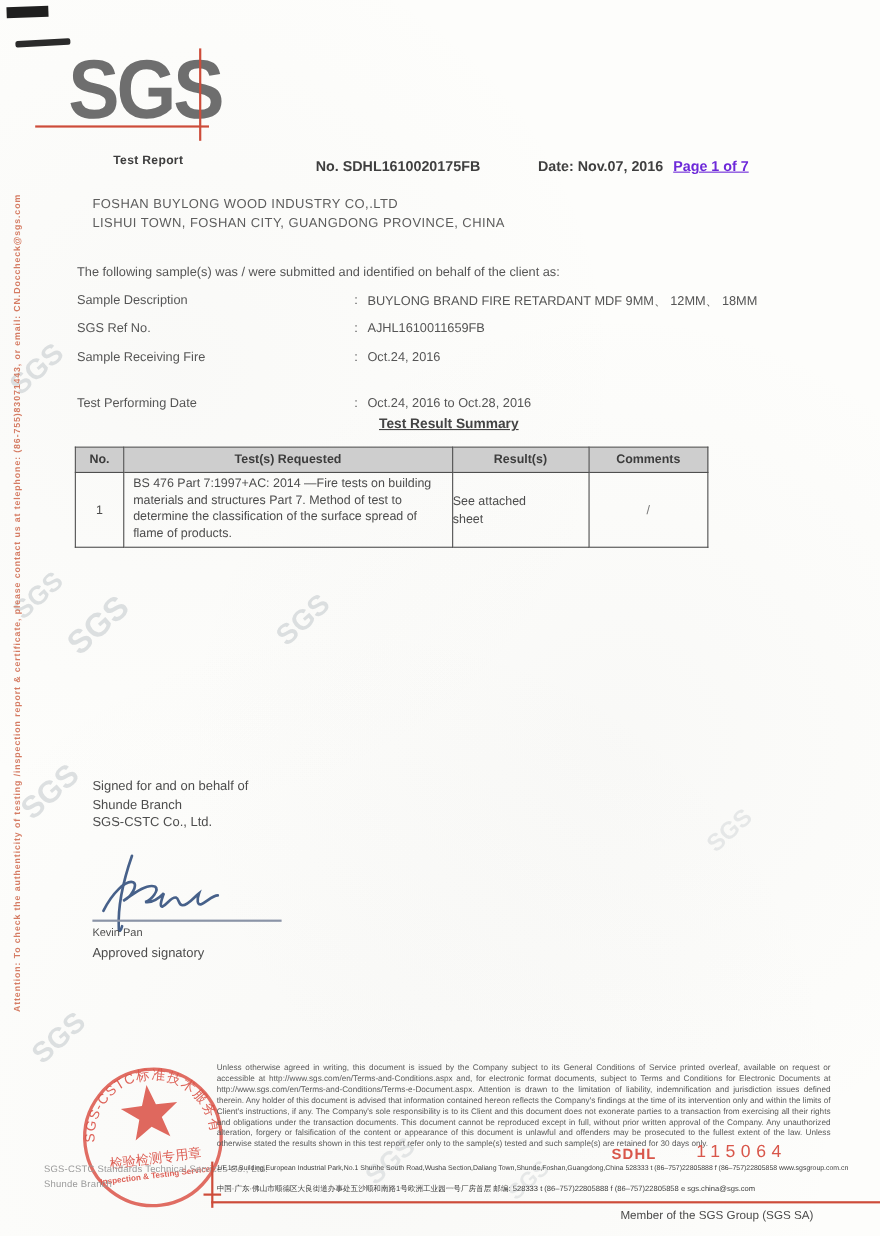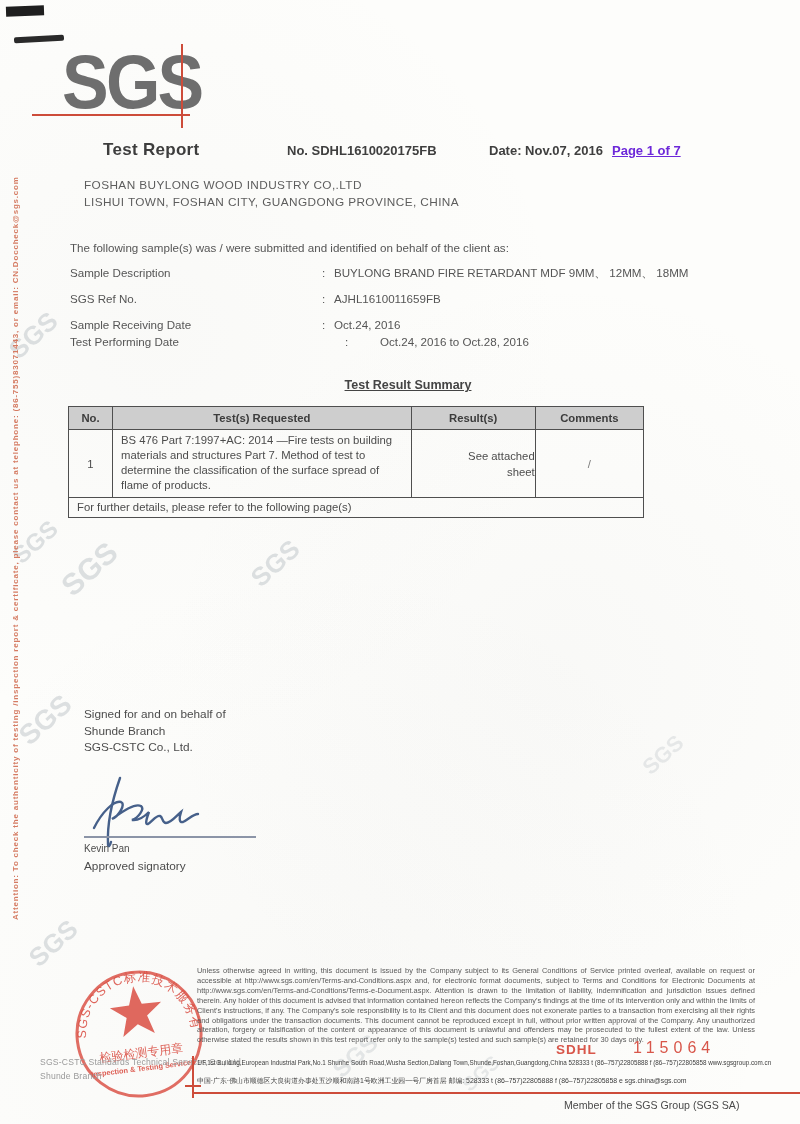--- a/index.html
+++ b/index.html
@@ -23,43 +23,43 @@
   .mark1 { left:6px; top:6px; width:38px; height:10px; background:#1f1f1f; transform:rotate(-2deg); }
   .mark2 { left:14px; top:36px; width:50px; height:6px; background:#2a2a2a; transform:rotate(-3deg); border-radius:2px; }
 
   
   .logo { left:62px; top:44px; font-size:76px; font-weight:700; color:#6e6e6e;
           letter-spacing:-3px; line-height:1; transform:scaleX(.92); transform-origin:left; }
   .red-hline-logo { left:32px; top:114px; width:158px; height:2px; background:#cd4c3a; }
   .red-vline-logo { left:181px; top:44px; width:2px; height:84px; background:#cd4c3a; }
 
   
-  .title { left:103px; top:140px; font-size:17px; font-weight:700; color:#3d3d3d; letter-spacing:.3px; }
+  .title { left:103px; top:140px; font-size:11px; font-weight:700; color:#3d3d3d; letter-spacing:.3px; }
   .repno { left:287px; top:143px; font-size:13px; font-weight:700; color:#3f3f3f; }
   .repdate { left:489px; top:143px; font-size:13px; font-weight:700; color:#3f3f3f; }
   .pageinfo { left:612px; top:143px; font-size:13px; font-weight:700; color:#6d28d9;text-decoration:underline; }
 
   .client { left:84px; top:165px; font-size:11.8px; color:#5d5d5d; letter-spacing:.4px; line-height:17px;margin-top:12px; }
 
   .intro { left:70px; top:241px; font-size:11.6px; color:#555; }
   .samplerow { left:70px; font-size:11.6px; color:#555; width:660px; display:flex; }
   .samplerow .lbl { width:252px; }
   .samplerow .col { width:12px; }
-  .sr0 { top:266px; } .sr1 { top:292px; } .sr2 { top:318px; } .sr3 { top:335px;gap:23px; }
+  .sr0 { top:266px; } .sr1 { top:292px; } .sr2 { top:318px; } .sr3 { top:360px; }
 
   .sumtitle { left:0; top:378px; width:816px; text-align:center; font-size:12.5px;
               font-weight:700; color:#444; text-decoration:underline; }
 
   table.results { position:absolute; left:68px; top:406px; width:576px;
                   border-collapse:collapse; font-size:11.3px; color:#4c4c4c; }
   table.results th, table.results td { border:1.6px solid #4f4f4f; }
   table.results th { background:#cecece; font-weight:700; height:23px; color:#3c3c3c; }
   table.results td.no { text-align:center; width:52px; }
   table.results td.test { width:369px; padding:3px 6px 4px 8px; line-height:15px; }
-  table.results td.result { width:136px; text-align:right; }
+  table.results td.result { width:136px; text-align:left; }
   table.results td.result span { display:inline-block; width:86px; line-height:16px; }
   table.results td.comment { width:124px; text-align:center; color:#777; }
   table.results td.tfoot { padding:2px 8px 3px 8px; height:20px; }
 
   .sigblock { left:84px; top:706px; font-size:11.8px; color:#4c4c4c; line-height:16.5px; }
   .sigline { left:84px; top:836px; width:172px; height:2px; background:#8b94a7; }
   .signame { left:84px; top:843px; font-size:10px; color:#4c4c4c; }
   .sigrole { left:84px; top:859px; font-size:11.8px; color:#4c4c4c; }
   .sigsvg { left:86px; top:772px; }
 
@@ -131,21 +131,21 @@
     <span class="lbl">Sample Description</span>
     <span class="col">:</span>
     <span>BUYLONG BRAND FIRE RETARDANT MDF 9MM、 12MM、 18MM</span>
   </div>
   <div class="abs samplerow sr1">
     <span class="lbl">SGS Ref No.</span>
     <span class="col">:</span>
     <span>AJHL1610011659FB</span>
   </div>
   <div class="abs samplerow sr2">
-    <span class="lbl">Sample Receiving Date</span>
+    <span class="lbl">Sample Receiving Fire</span>
     <span class="col">:</span>
     <span>Oct.24, 2016</span>
   </div>
   <div class="abs samplerow sr3">
     <span class="lbl">Test Performing Date</span>
     <span class="col">:</span>
     <span>Oct.24, 2016 to Oct.28, 2016</span>
   </div>
 
   <div class="abs sumtitle">Test Result Summary</div>
@@ -157,23 +157,20 @@
       <th>Test(s) Requested</th>
       <th>Result(s)</th>
       <th>Comments</th>
     </tr>
     <tr>
       <td class="no">1</td>
       <td class="test">BS 476 Part 7:1997+AC: 2014 —Fire tests on building materials and structures Part 7. Method of test to determine the classification of the surface spread of flame of products.</td>
       <td class="result"><span>See attached sheet</span></td>
       <td class="comment">/</td>
     </tr>
-    <tr>
-      <td class="tfoot" colspan="4">For further details, please refer to the following page(s)</td>
-    </tr>
   </tbody>
     </table>
 
   <div class="abs sigblock">
     <div>Signed for and on behalf of</div>
     <div>Shunde Branch</div>
     <div>SGS-CSTC Co., Ltd.</div>
   </div>
 
   <svg class="abs sigsvg" width="180" height="78" viewBox="0 0 180 78">

